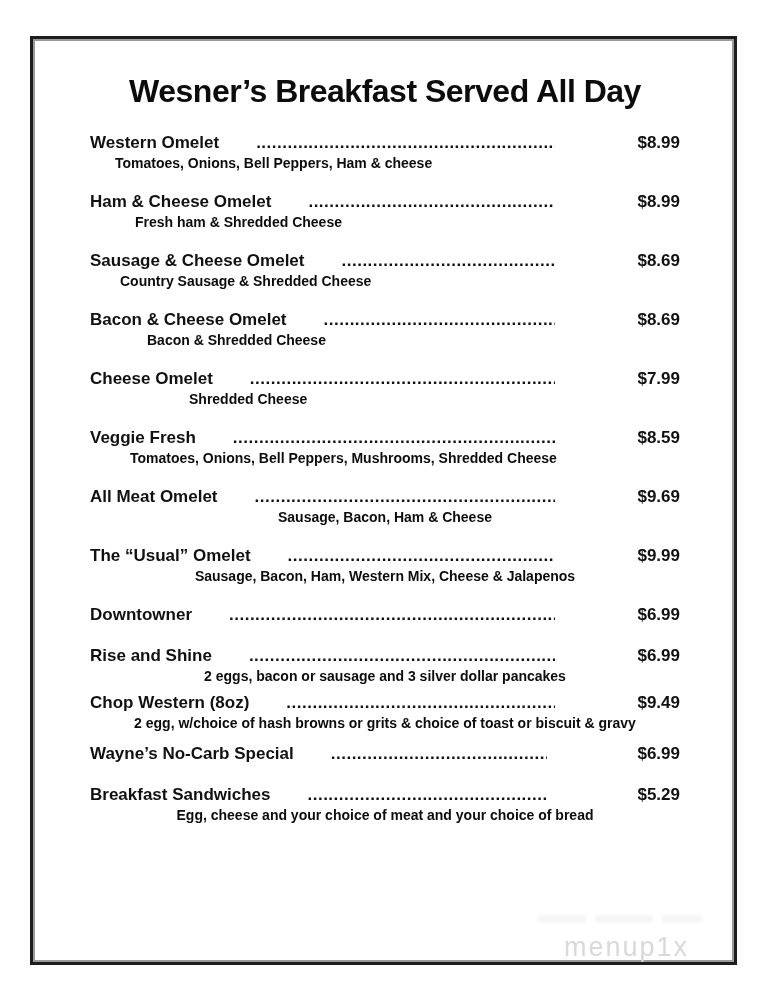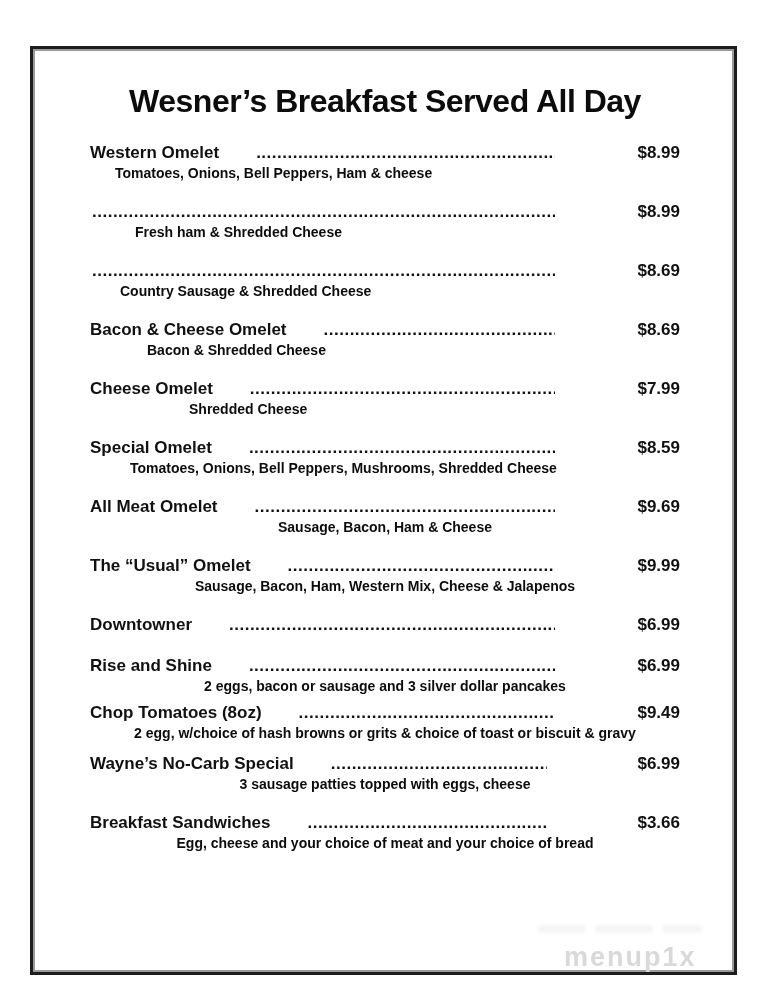--- a/index.html
+++ b/index.html
@@ -1,20 +1,20 @@
 <!DOCTYPE html>
 <html><head>
 <meta charset="utf-8">
 <style>
   * { margin:0; padding:0; box-sizing:border-box; }
   html,body { width:768px; height:994px; background:#ffffff; overflow:hidden; }
   body { font-family:"Liberation Sans", sans-serif; color:#111; position:relative; }
 
   .frame {
-    position:absolute; left:30px; top:46px; width:707px; height:929px;
+    position:absolute; left:30px; top:36px; width:707px; height:929px;
     background:#ffffff;
     border:3px solid #1d1d1d;
     box-shadow: inset 0 0 0 2px #9a9a9a;
     padding:36px 54px 0 57px;
   }
 
   .title {
     text-align:center;
     font-size:32px;
     font-weight:bold;
@@ -72,21 +72,21 @@
     display:flex; gap:9px; align-items:center;
     filter: blur(1.6px); opacity:0.55;
   }
   .wm-line span { display:block; height:8px; background:#ececec; border-radius:4px; }
   .wm-line span:nth-child(1){ width:48px; }
   .wm-line span:nth-child(2){ width:58px; }
   .wm-line span:nth-child(3){ width:40px; }
 
   .wm-logo {
     position:absolute; left:531px; top:893px;
-    font-size:27px; font-weight:bold;
+    font-size:27px; font-weight:normal;
     letter-spacing:2px;
     color:#d9d9d9;
   }
 </style>
 </head>
 <body>
 
 <div class="frame">
   <div class="title">Wesner’s Breakfast Served All Day</div>
 
@@ -95,28 +95,30 @@
     <div class="row">
       <span class="nm">Western Omelet</span>
       <span class="leader">........................................................................................................................................................................................................</span>
       <span class="pr">$8.99</span>
     </div>
     <div class="desc" style="padding-left: 25px;">Tomatoes, Onions, Bell Peppers, Ham &amp; cheese</div>
   </div>
 
   <div class="item">
     <div class="row">
+      <span class="nm">Ham &amp; Cheese Omelet</span>
       <span class="leader">........................................................................................................................................................................................................</span>
       <span class="pr">$8.99</span>
     </div>
     <div class="desc" style="padding-left: 45px;">Fresh ham &amp; Shredded Cheese</div>
   </div>
 
   <div class="item">
     <div class="row">
+      <span class="nm">Sausage &amp; Cheese Omelet</span>
       <span class="leader">........................................................................................................................................................................................................</span>
       <span class="pr">$8.69</span>
     </div>
     <div class="desc" style="padding-left: 30px;">Country Sausage &amp; Shredded Cheese</div>
   </div>
 
   <div class="item">
     <div class="row">
       <span class="nm">Bacon &amp; Cheese Omelet</span>
       <span class="leader">........................................................................................................................................................................................................</span>
@@ -129,21 +131,21 @@
     <div class="row">
       <span class="nm">Cheese Omelet</span>
       <span class="leader">........................................................................................................................................................................................................</span>
       <span class="pr">$7.99</span>
     </div>
     <div class="desc" style="padding-left: 99px;">Shredded Cheese</div>
   </div>
 
   <div class="item">
     <div class="row">
-      <span class="nm">Special Omelet</span>
+      <span class="nm">Veggie Fresh</span>
       <span class="leader">........................................................................................................................................................................................................</span>
       <span class="pr">$8.59</span>
     </div>
     <div class="desc" style="padding-left: 40px;">Tomatoes, Onions, Bell Peppers, Mushrooms, Shredded Cheese</div>
   </div>
 
   <div class="item">
     <div class="row">
       <span class="nm">All Meat Omelet</span>
       <span class="leader">........................................................................................................................................................................................................</span>
@@ -173,41 +175,40 @@
     <div class="row">
       <span class="nm">Rise and Shine</span>
       <span class="leader">........................................................................................................................................................................................................</span>
       <span class="pr">$6.99</span>
     </div>
     <div class="desc center">2 eggs, bacon or sausage and 3 silver dollar pancakes</div>
   </div>
 
   <div class="item">
     <div class="row">
-      <span class="nm">Chop Tomatoes (8oz)</span>
+      <span class="nm">Chop Western (8oz)</span>
       <span class="leader">........................................................................................................................................................................................................</span>
       <span class="pr">$9.49</span>
     </div>
     <div class="desc center">2 egg, w/choice of hash browns or grits &amp; choice of toast or biscuit &amp; gravy</div>
   </div>
 
   <div class="item">
     <div class="row gap">
       <span class="nm">Wayne’s No-Carb Special</span>
       <span class="leader">........................................................................................................................................................................................................</span>
       <span class="pr">$6.99</span>
     </div>
-    <div class="desc center">3 sausage patties topped with eggs, cheese</div>
   </div>
 
   <div class="item">
     <div class="row gap">
       <span class="nm">Breakfast Sandwiches</span>
       <span class="leader">........................................................................................................................................................................................................</span>
-      <span class="pr">$3.66</span>
+      <span class="pr">$5.29</span>
     </div>
     <div class="desc center">Egg, cheese and your choice of meat and your choice of bread</div>
   </div>
 </div>
 
   <div class="wm-line">
     <span></span>
     <span></span>
     <span></span>
   </div>

